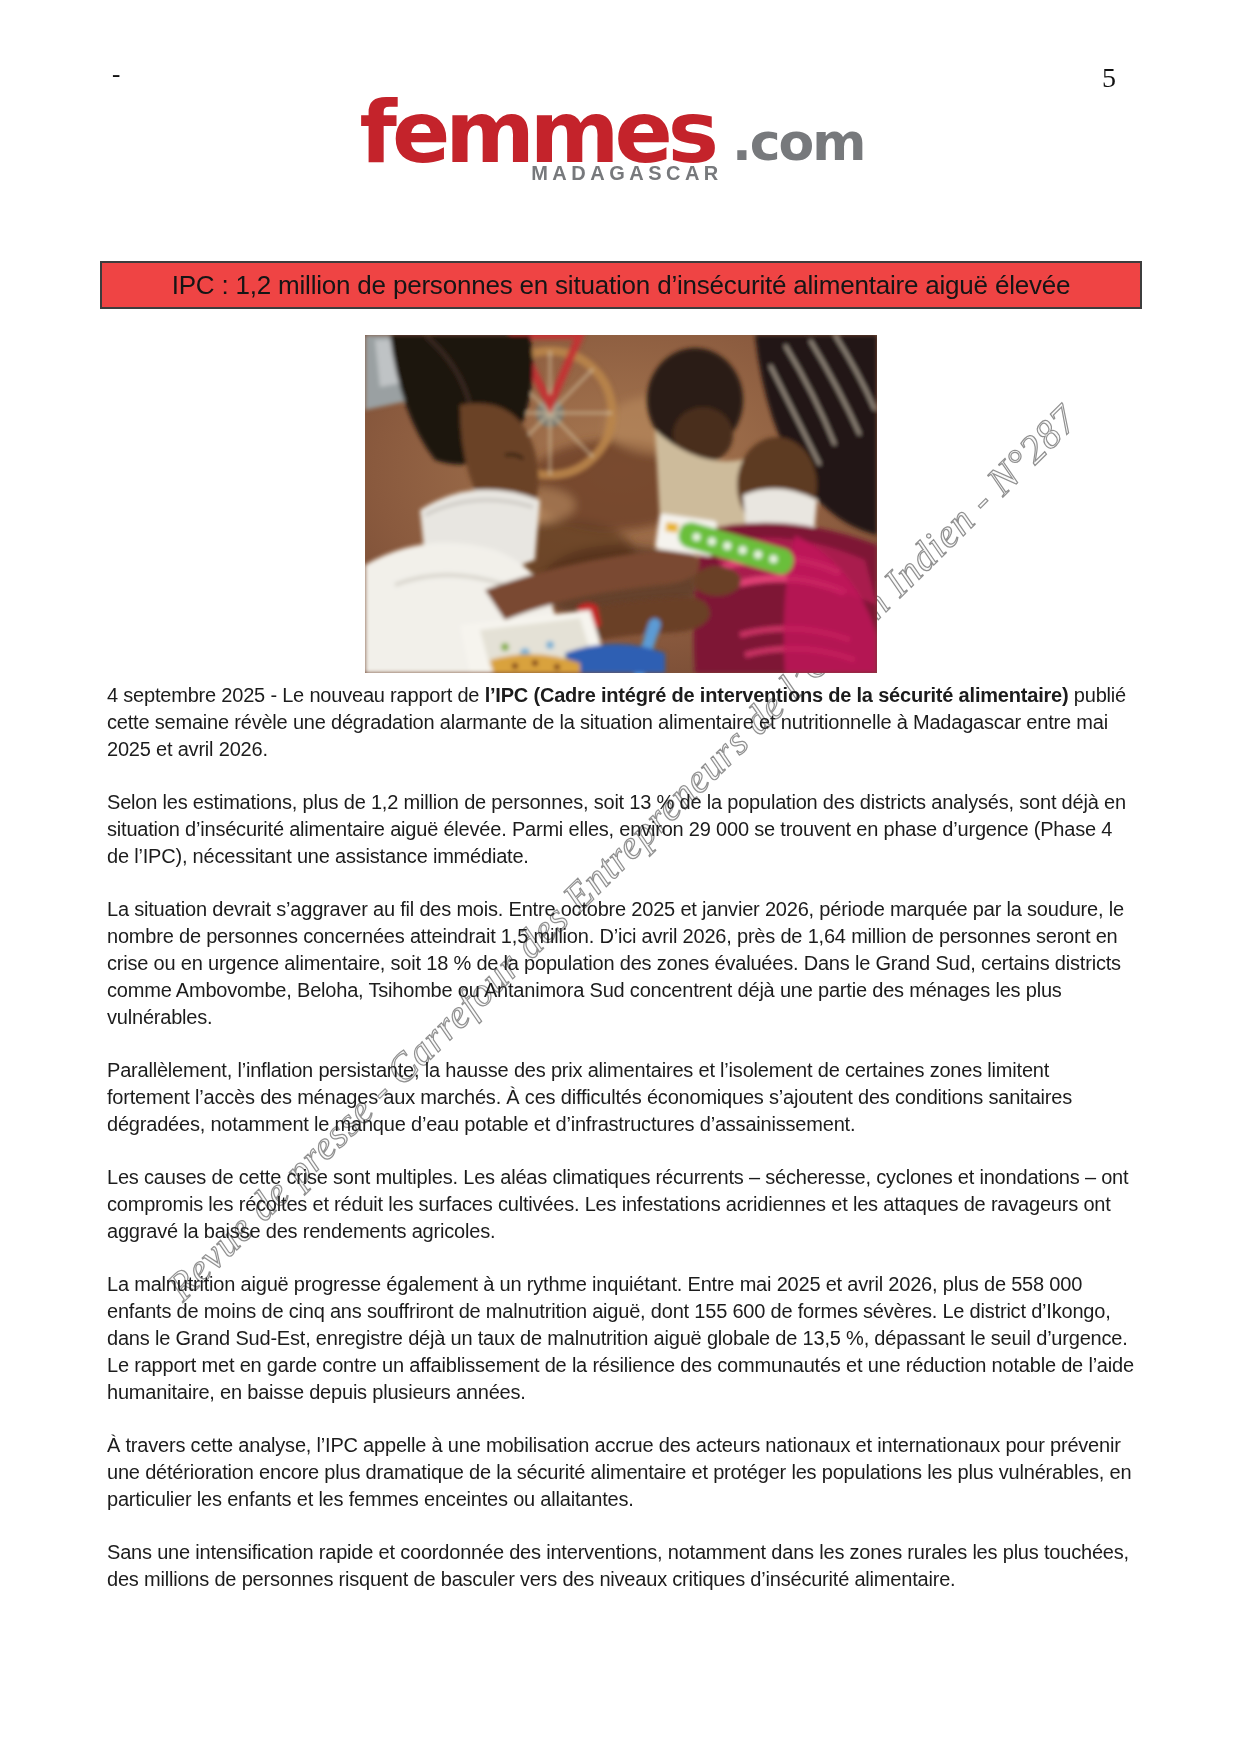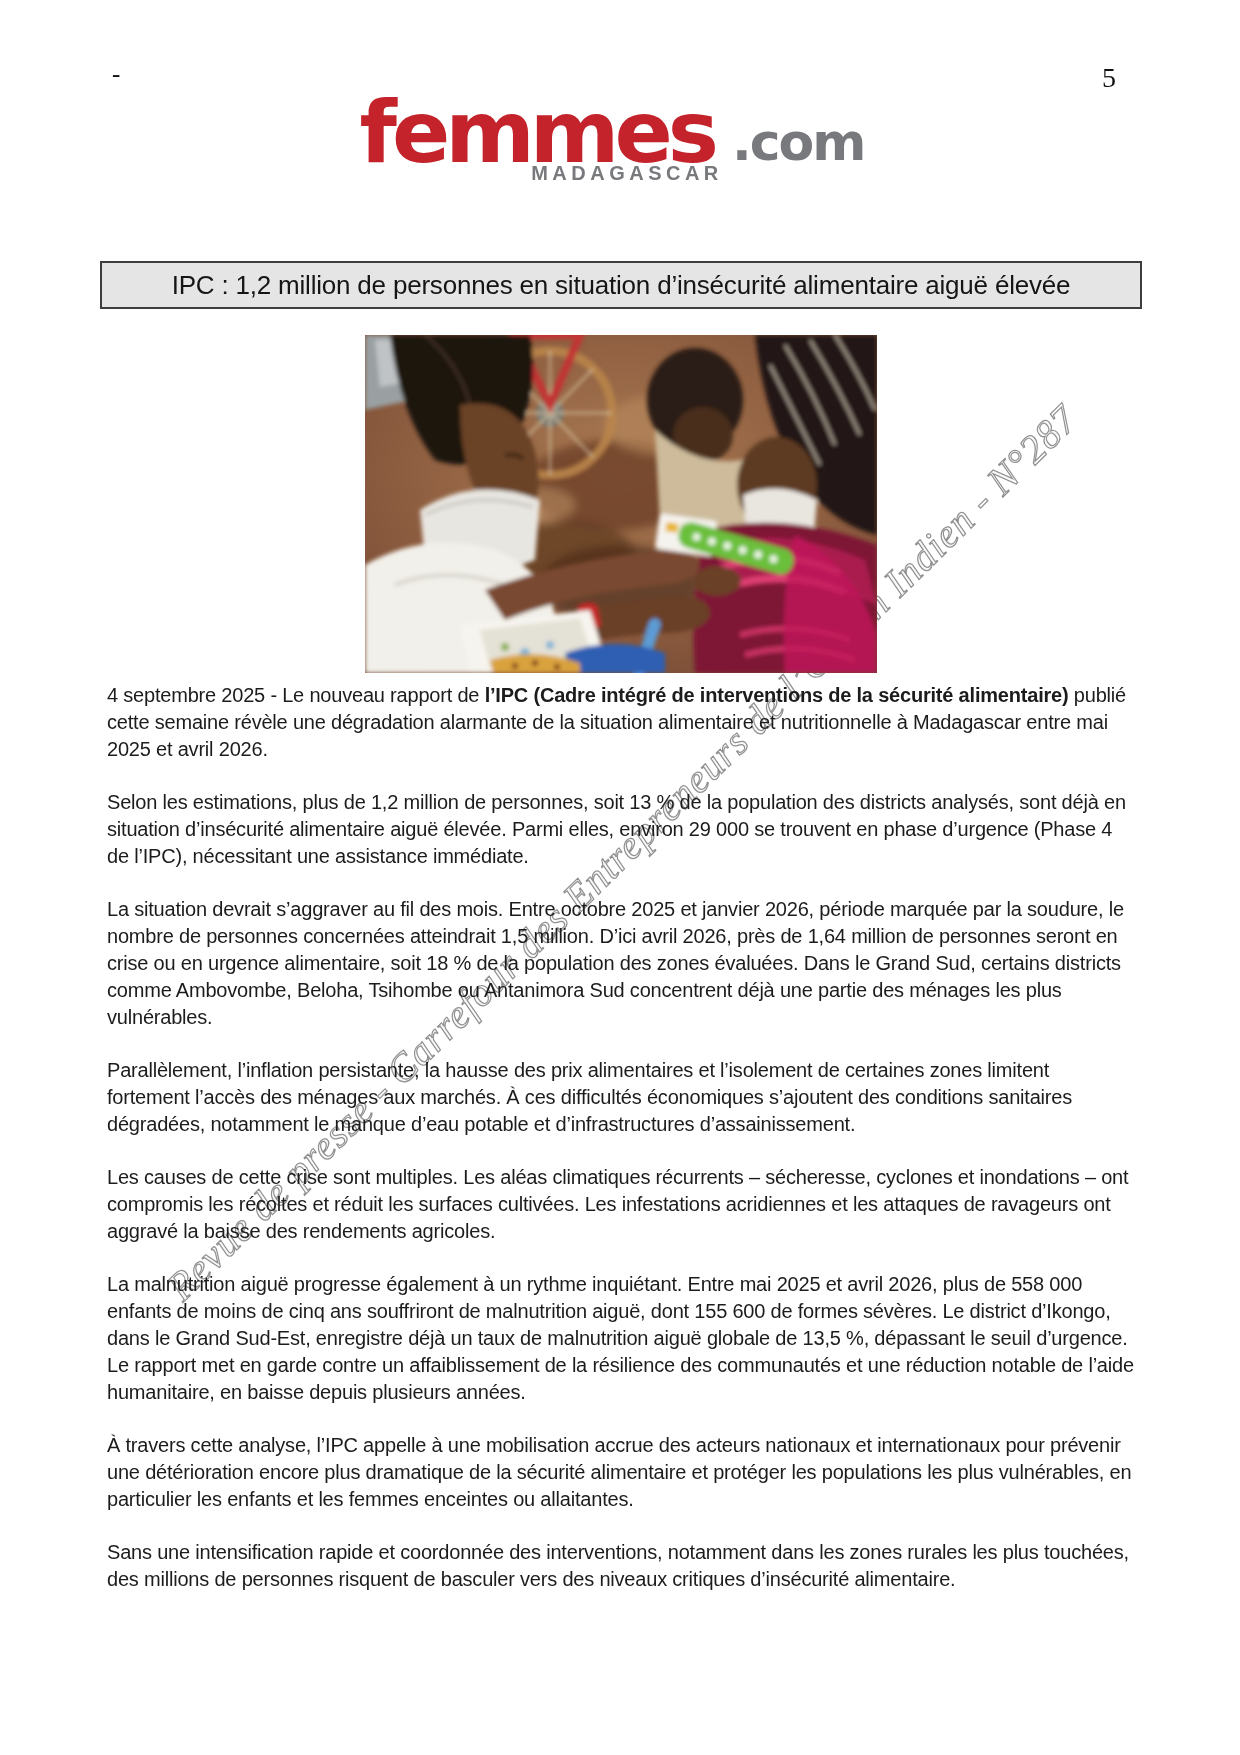--- a/index.html
+++ b/index.html
@@ -71,21 +71,21 @@
     letter-spacing:4.5px;
     margin-top:-12px;
     margin-left:30px;
     text-align:center;
   }
   
   .headline-box{
     position:absolute;left:100px;top:261px;width:1038px;height:44px;
     border:2px solid #3d3d3d;
     display:flex;align-items:center;justify-content:center;
-    background:#e5e5e5;
+    background:#ef4444;
   }
   .headline-text{
     font-size:26px;color:#151515;letter-spacing:-0.2px;
   }
   
   .photo{
     position:absolute;left:365px;top:335px;width:512px;height:338px;
     overflow:hidden;
     background:#8a5a3e;
   }

